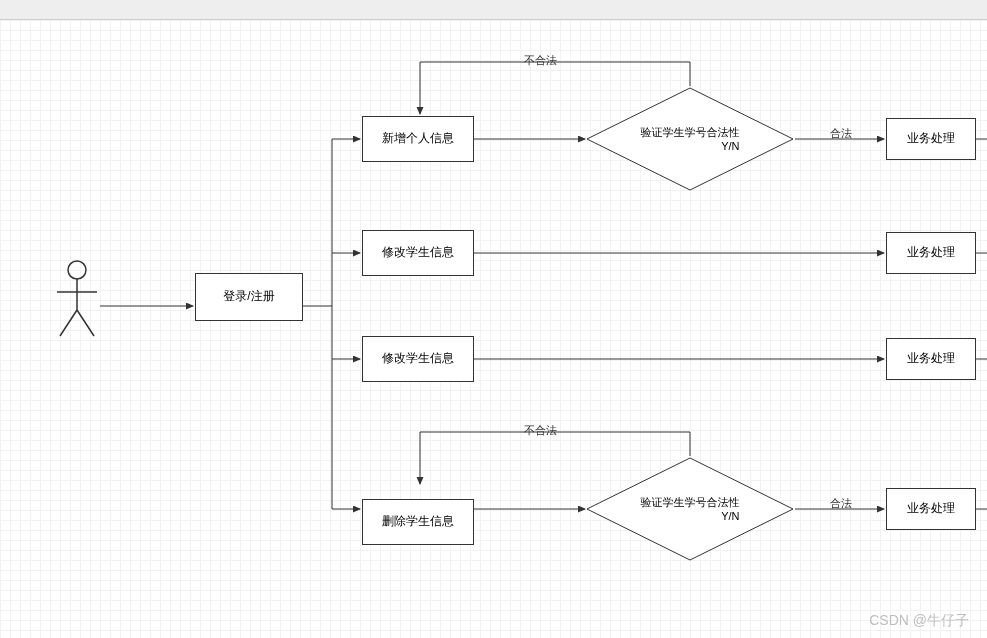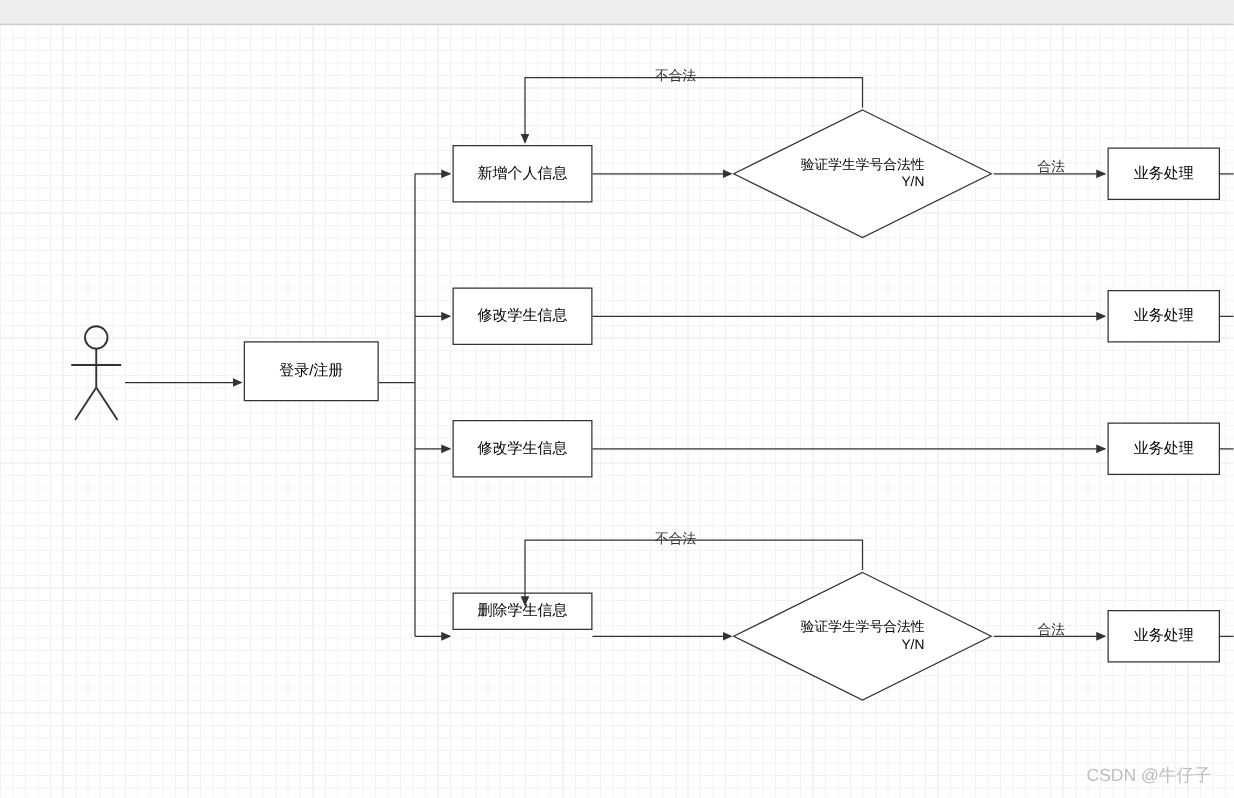--- a/index.html
+++ b/index.html
@@ -125,21 +125,21 @@
     <span>业务处理</span>
   </div>
 
   <div class="node" style="left:362px; top:316px; width:112px; height:46px;">
     <span>修改学生信息</span>
   </div>
   <div class="node" style="left:886px; top:318px; width:90px; height:42px;">
     <span>业务处理</span>
   </div>
 
-  <div class="node" style="left:362px; top:454px; width:112px; height:30px;font-family:Liberation Serif, serif;">
+  <div class="node" style="left:362px; top:479px; width:112px; height:46px;font-family:Liberation Serif, serif;">
     <span>删除学生信息</span>
   </div>
 
   <div class="diamond-wrap" style="left:585px; top:436px; width:210px; height:106px;">
     <svg width="210" height="106" viewBox="0 0 210 106">
       <polygon points="105,2 208,53 105,104 2,53" fill="#fff" stroke="#333" stroke-width="1"></polygon>
     </svg>
     <span class="diamond-label">验证学生学号合法性
 Y/N</span>
   </div>

